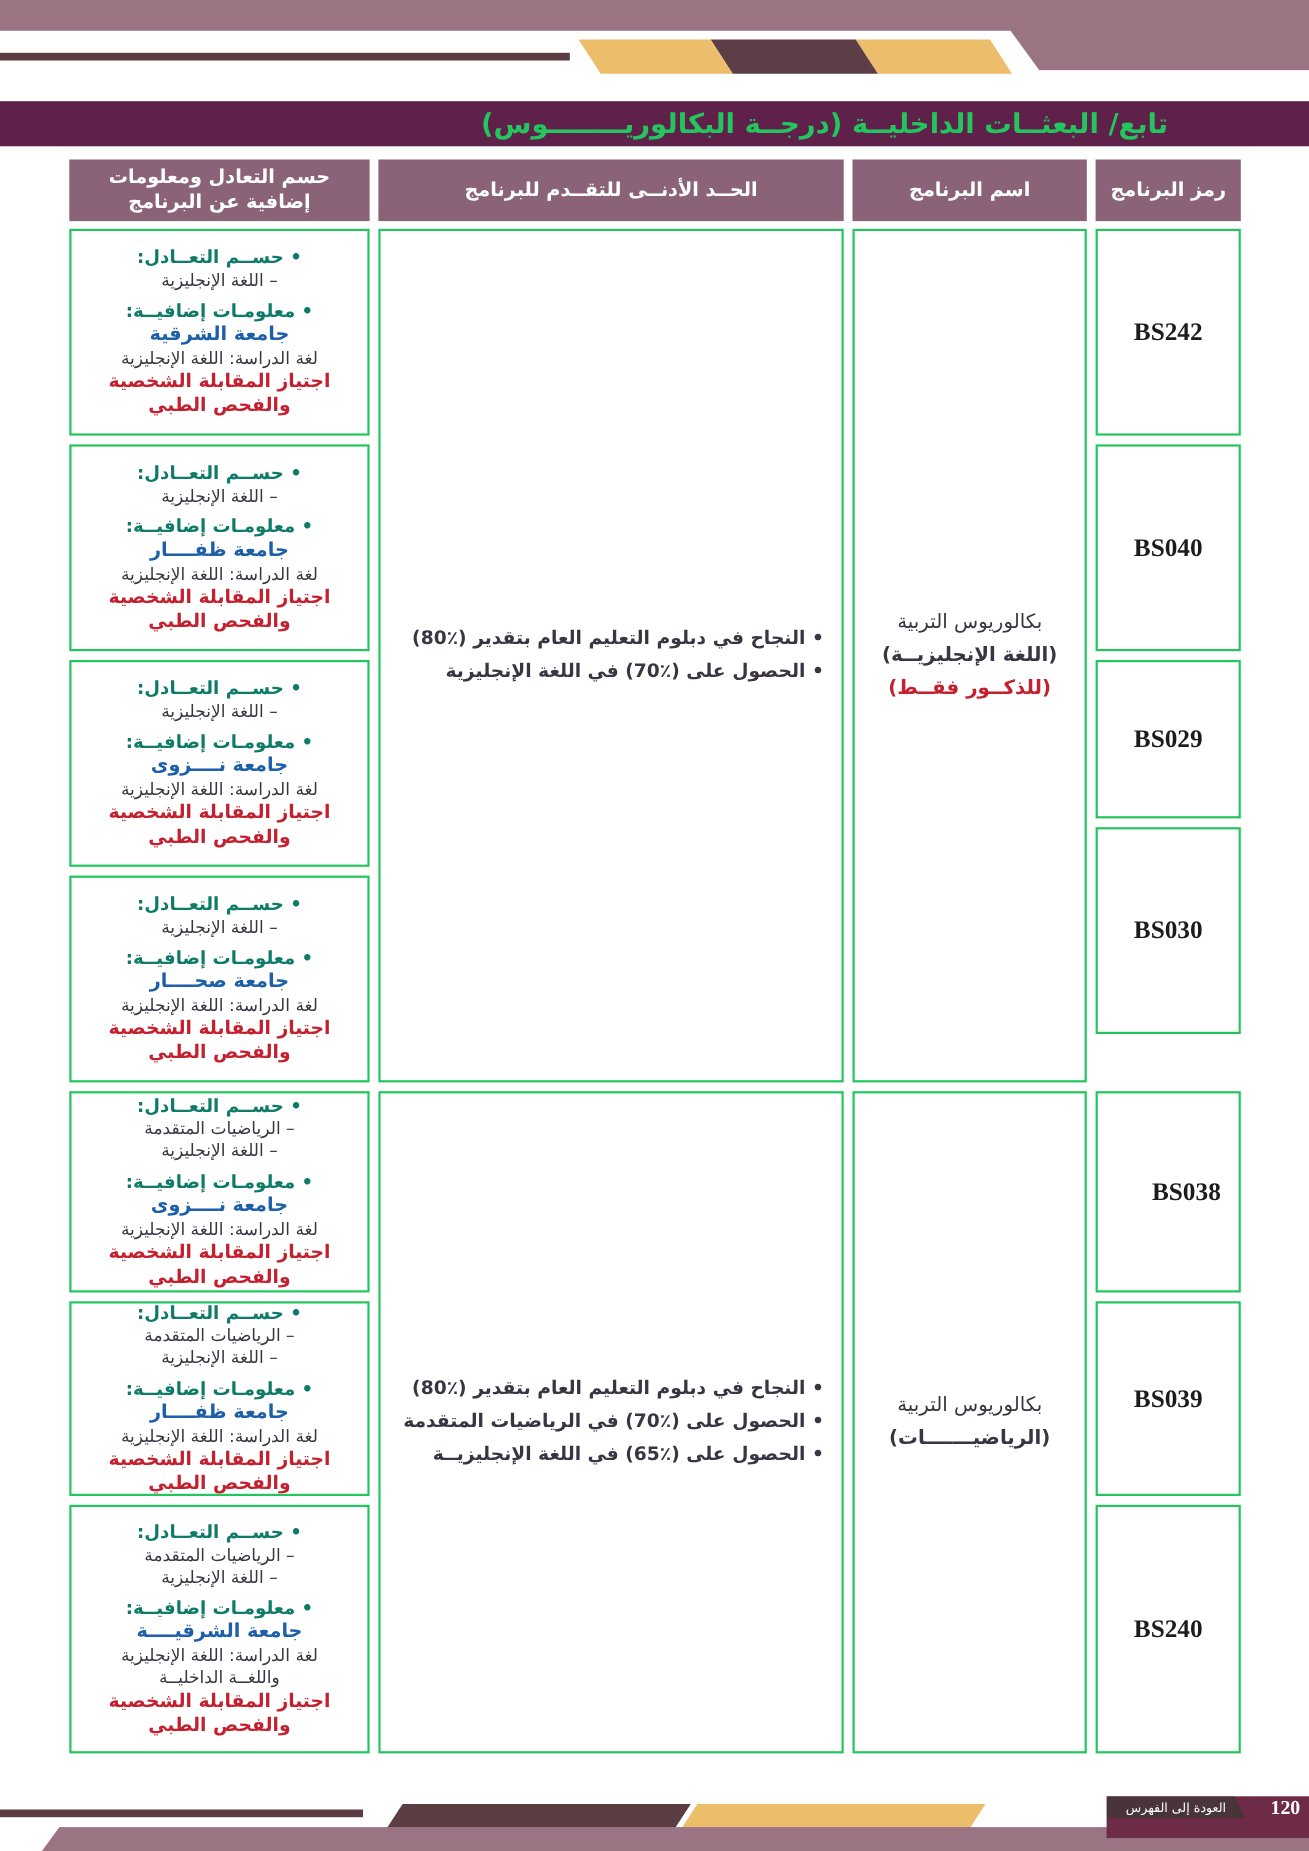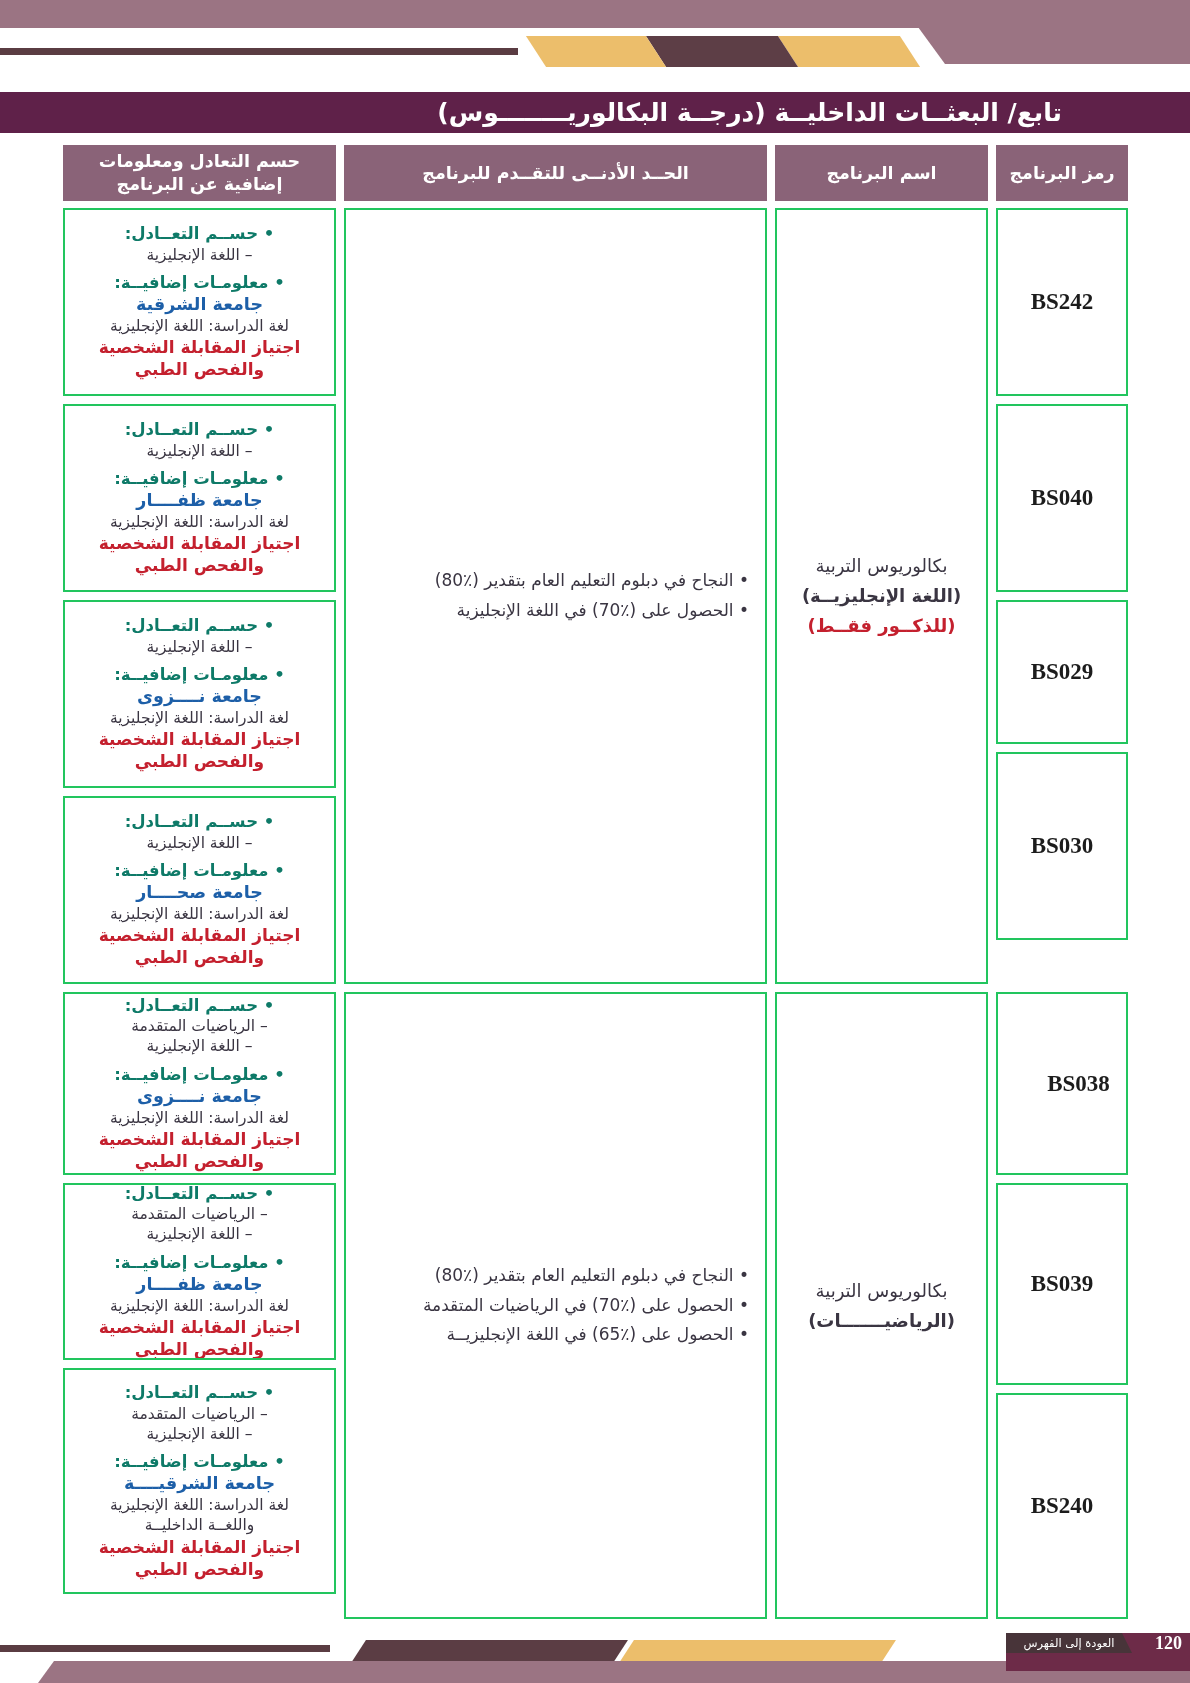--- a/index.html
+++ b/index.html
@@ -10,38 +10,38 @@
   .top-right-wedge{position:absolute;left:915px;top:27px;width:275px;height:37px;background:#9b7483;
         clip-path:polygon(3px 0,100% 0,100% 100%,30px 100%);}
   .top-line{position:absolute;left:0;top:48px;width:518px;height:7px;background:#5a3c42;}
   .top-gold{position:absolute;left:536px;top:36px;width:374px;height:31px;display:flex;
         transform:skewX(33deg);}
   .top-gold .g1{width:122px;background:#ecbe6b;}
   .top-gold .g2{width:132px;background:#5d3e46;}
   .top-gold .g3{width:120px;background:#ecbe6b;}
   .title-bar{position:absolute;left:0;top:92px;width:1190px;height:41px;background:#5f2149;
         display:flex;align-items:center;justify-content:flex-start;box-sizing:border-box;padding-right:128px;}
-  .title-bar .t{color:#ffffff;font-weight:bold;font-size:25px;letter-spacing:0;}
+  .title-bar .t{color:#22c55e;font-weight:bold;font-size:25px;letter-spacing:0;}
   
   .tbl{position:absolute;top:145px;right:62px;width:1065px;direction:rtl;}
   .grid{display:grid;grid-template-columns:132px 213px 423px 273px;column-gap:8px;direction:rtl;}
   .thead{height:56px;margin-bottom:7px;}
   .hcell{background:#8a6378;color:#ffffff;font-weight:bold;font-size:17.5px;line-height:1.3;
         display:flex;align-items:center;justify-content:center;text-align:center;padding:2px 6px;box-sizing:border-box;}
   .group{margin-bottom:8px;}
   .stack{display:flex;flex-direction:column;gap:8px;}
   .box{background:#ffffff;border:2px solid #22c55e;box-sizing:border-box;}
   .code-box{display:flex;align-items:center;justify-content:center;
         font-family:"Liberation Serif","DejaVu Serif",serif;font-weight:bold;font-size:23px;color:#1c1c1c;}
   .name-box{height:100%;display:flex;flex-direction:column;align-items:center;justify-content:center;
         text-align:center;font-size:18px;color:#3a3542;line-height:1.65;}
   .pn-b{font-weight:bold;}
   .pn-r{font-weight:bold;color:#c4202e;}
   .req-box{height:100%;display:flex;flex-direction:column;justify-content:center;
-        text-align:right;font-size:17px;color:#3a3542;line-height:1.75;padding:0 16px;}
+        text-align:right;font-size:17px;color:#3a3542;line-height:1.75;padding:0 16px;font-weight:bold;}
   .detail-box{display:flex;flex-direction:column;align-items:center;justify-content:center;
         text-align:center;line-height:1.3;padding:4px 4px;overflow:hidden;}
   .ln{width:100%;}
   .ln-teal{color:#0e7a68;font-weight:bold;font-size:16.5px;}
   .ln-dark{color:#3a3542;font-size:15.5px;}
   .ln-blue{color:#1d5fa8;font-weight:bold;font-size:17.5px;}
   .ln-red{color:#c4202e;font-weight:bold;font-size:17px;}
   .sec{margin-top:7px;}
   
   .f-line{position:absolute;left:0;top:1645px;width:330px;height:7px;background:#5a3c42;}
@@ -135,21 +135,21 @@
           <div class="ln ln-dark">لغة الدراسة: اللغة الإنجليزية</div>
           <div class="ln ln-red">اجتياز المقابلة الشخصية</div>
           <div class="ln ln-red">والفحص الطبي</div>
         </div>
       </div>
     </div>
 
     <div class="grid group" style="height:602px;">
       <div class="stack">
         <div class="box code-box" style="height:183px;padding-left:33px;">BS038</div>
-        <div class="box code-box" style="height:202px;">BS039</div>
+        <div class="box code-box" style="height:177px;">BS039</div>
         <div class="box code-box" style="height:226px;">BS240</div>
       </div>
       <div class="box name-box">
         <div>بكالوريوس التربية</div>
         <div class="pn-b">(الرياضيـــــــات)</div>
       </div>
       <div class="box req-box">
         <div>• النجاح في دبلوم التعليم العام بتقدير (٪80)</div>
         <div>• الحصول على (٪70) في الرياضيات المتقدمة</div>
         <div>• الحصول على (٪65) في اللغة الإنجليزيــة</div>

